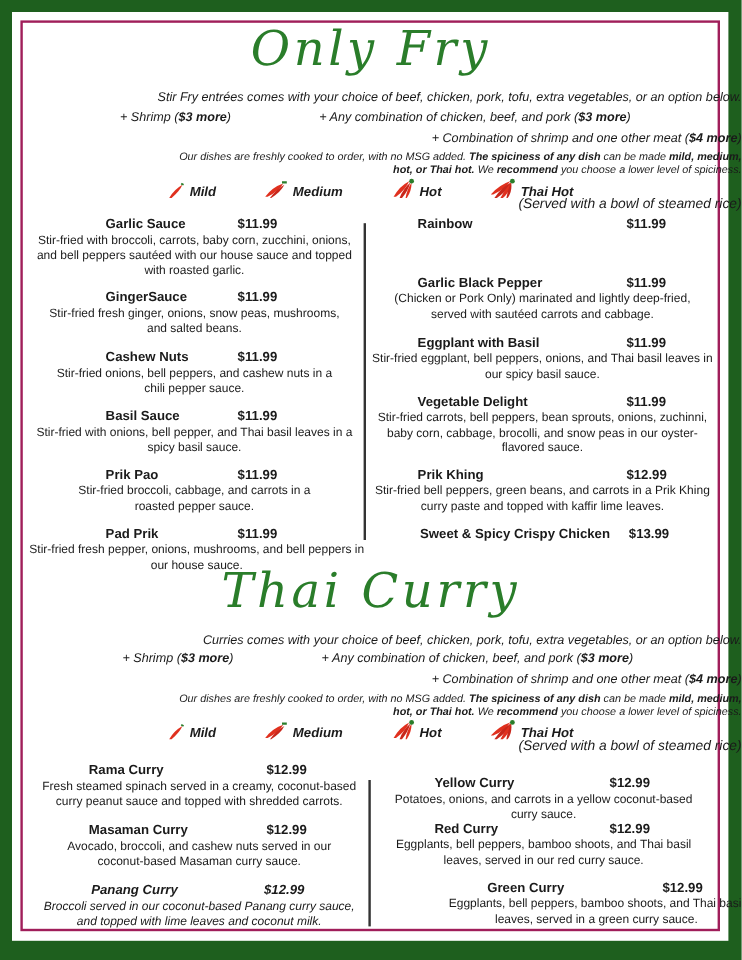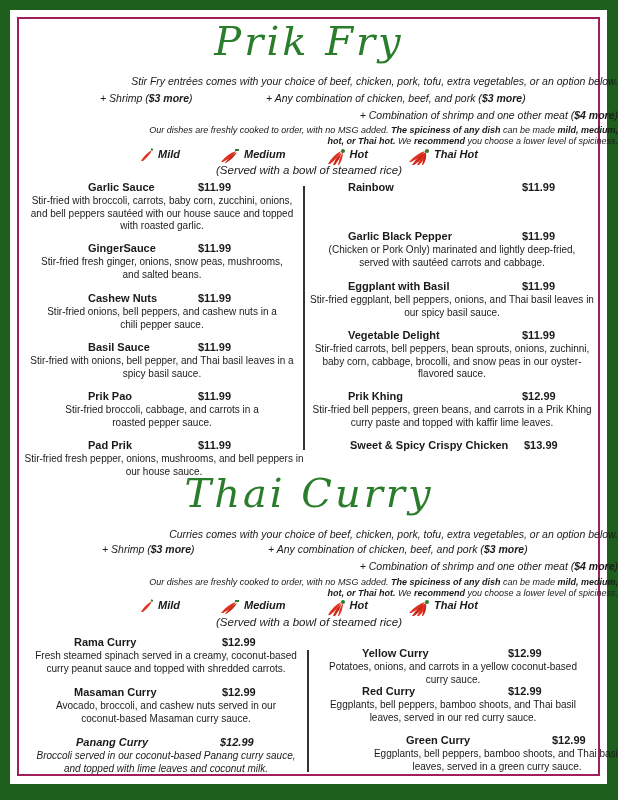--- a/index.html
+++ b/index.html
@@ -5,36 +5,36 @@
   html, body { margin:0; padding:0; }
   body { width:618px; height:800px; background:#1e5f1e; position:relative; overflow:hidden; font-family:"Liberation Sans", sans-serif; color:#1a1a1a; }
   .white-frame { position:absolute; left:10px; top:10px; width:597px; height:774px; background:#fff; }
   .inner-border { position:absolute; left:17px; top:17px; width:579px; height:755px; border:2px solid #a01e5a; background:#fff; }
   .title { position:absolute; left:0; width:618px; text-align:center; font-family:"DejaVu Serif", serif; font-style:italic; color:#2a7d2a; font-size:40px; font-weight:normal; letter-spacing:3px; }
   .center-line { position:absolute; left:0; width:618px; text-align:right; font-style:italic; font-size:10.5px; white-space:nowrap; }
   .small-line { font-size:9px; }
   .b { font-weight:bold; font-style:italic; }
   .opt { position:absolute; font-style:italic; font-size:10.5px; white-space:nowrap; }
   .legend { position:absolute; left:0; width:618px; display:flex; justify-content:center; gap:0; font-weight:bold; font-style:italic; font-size:11px; }
-  .legend .li { display:flex; align-items:flex-start; margin:0 20px; }
+  .legend .li { display:flex; align-items:flex-end; margin:0 20px; }
   .chili { display:inline-block; margin-right:4px; }
-  .served { position:absolute; left:0; width:618px; text-align:center; font-style:italic; font-size:11.5px; }
+  .served { position:absolute; left:0; width:618px; text-align:right; font-style:italic; font-size:11.5px; }
   .item { position:absolute; text-align:center; font-size:10px; line-height:12.5px; }
   .item .head { position:relative; height:14px; font-weight:bold; font-size:11px; }
   .item .name { position:absolute; left:0; }
   .item .price { position:absolute; }
   .divider { position:absolute; width:1.5px; background:#333; }
 </style>
 </head>
 <body>
 
 <div class="white-frame"></div>
 <div class="inner-border"></div>
 
-<div class="title" style="top:18px;">Prik Fry</div>
+<div class="title" style="top:18px;">Only Fry</div>
 <div class="center-line" style="top:75px;">Stir Fry entrées comes with your choice of beef, chicken, pork, tofu, extra vegetables, or an option below.</div>
 <div class="opt" style="left:100px; top:92px;"><span>+ Shrimp (</span><span class="b">$3 more</span><span>)</span></div>
 <div class="opt" style="left:266px; top:92px;"><span>+ Any combination of chicken, beef, and pork (</span><span class="b">$3 more</span><span>)</span></div>
 <div class="center-line" style="top:109px;"><span>+ Combination of shrimp and one other meat (</span><span class="b">$4 more</span><span>)</span></div>
 <div class="center-line small-line" style="top:125px;"><span>Our dishes are freshly cooked to order, with no MSG added. </span><span class="b">The spiciness of any dish</span><span> can be made </span><span class="b">mild, medium,</span></div>
 <div class="center-line small-line" style="top:136px;"><span class="b">hot, or Thai hot.</span><span> We </span><span class="b">recommend</span><span> you choose a lower level of spiciness.</span></div>
 
 <div class="legend" style="top:148px;">
   <span class="li">
     <svg class="chili" width="14" height="14" viewBox="0 0 14 14">

